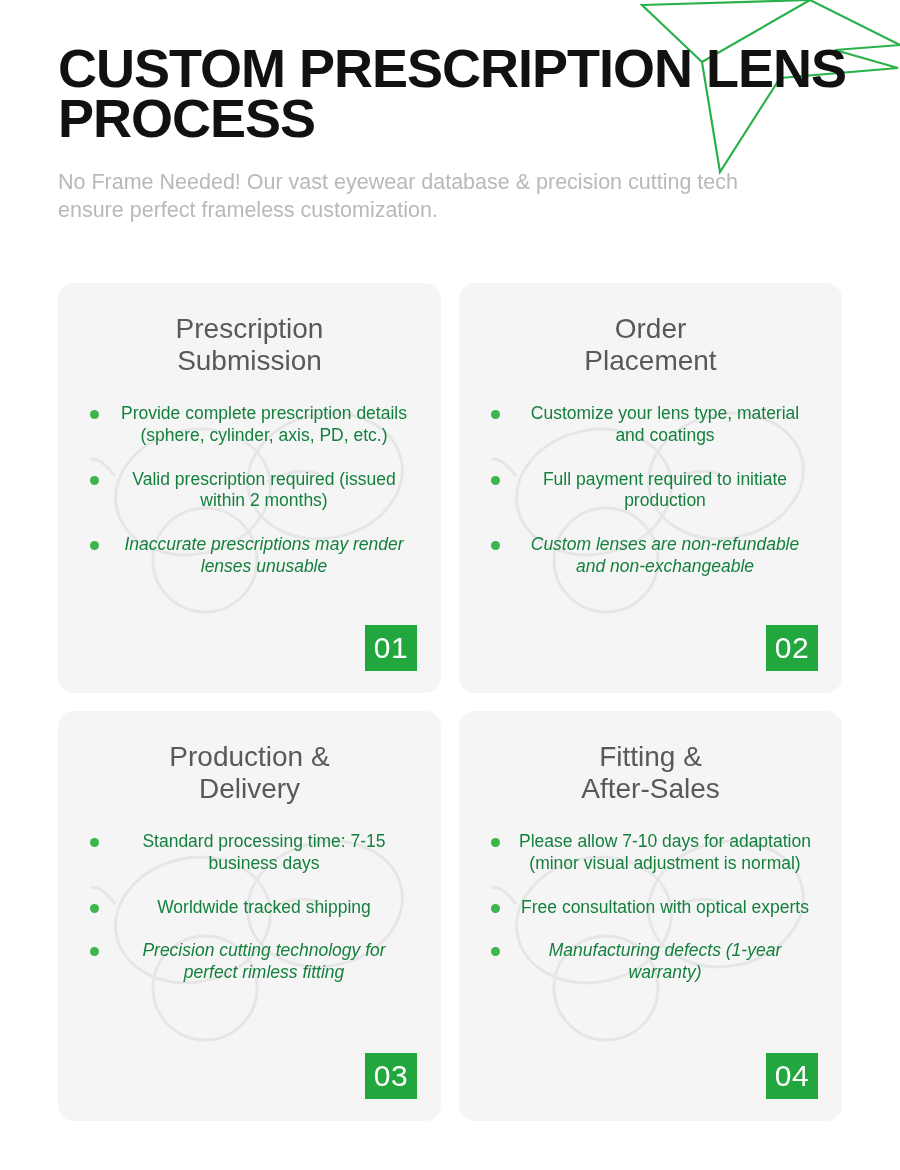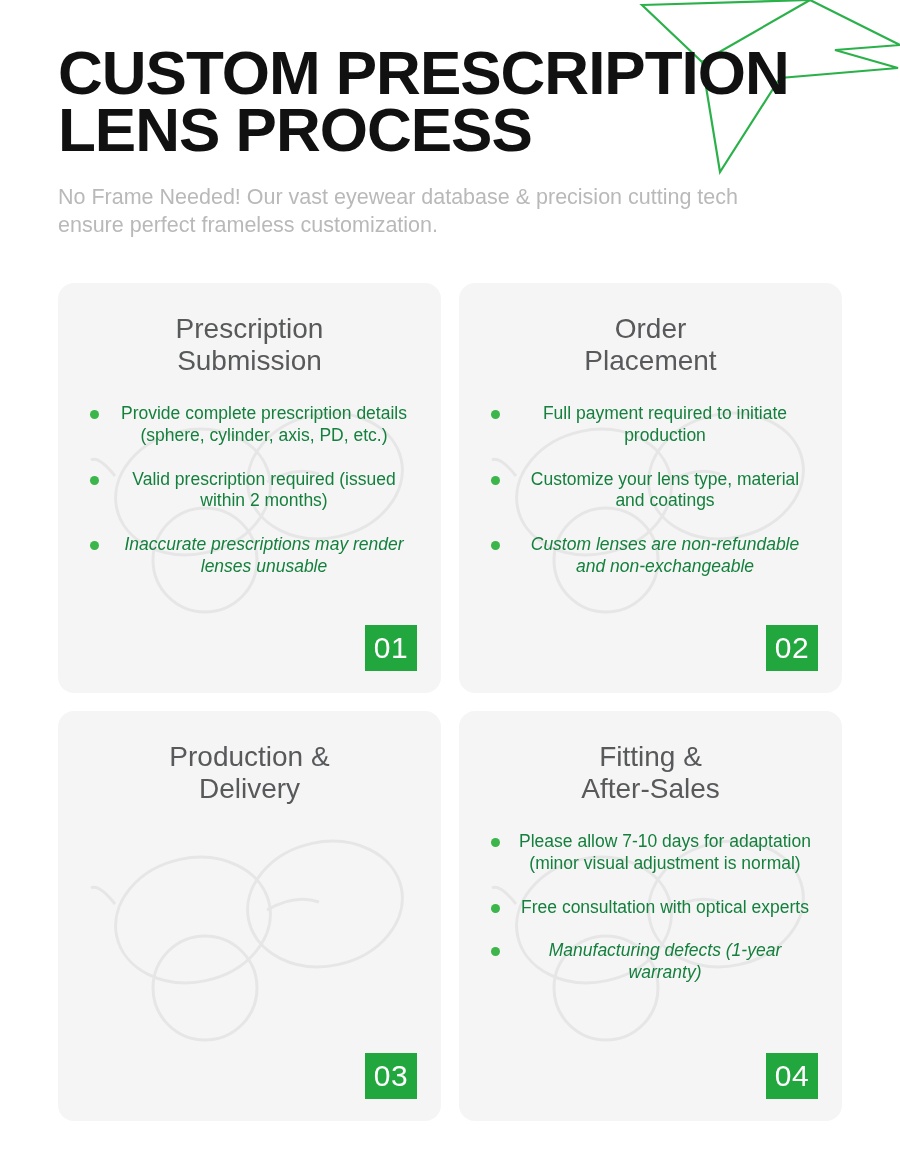--- a/index.html
+++ b/index.html
@@ -26,21 +26,21 @@
   }
 
   
   .header {
     position: absolute;
     left: 58px;
     top: 44px;
     width: 790px;
   }
   .title {
-    font-size: 62px;
+    font-size: 54px;
     line-height: 0.92;
     font-weight: bold;
     letter-spacing: -1px;
     color: #111111;
     margin: 0;
     font-family: "Liberation Sans", sans-serif;
     text-transform: uppercase;
   }
   .subtitle {
     margin: 26px 0 4px 0;
@@ -200,22 +200,22 @@
         <ellipse cx="240" cy="112" rx="78" ry="62" transform="rotate(-12 240 112)"></ellipse>
         <path d="M182 118 q28 -16 52 -8"></path>
         <path d="M30 112 q-16 -20 -24 -16"></path>
         <circle cx="120" cy="196" r="52"></circle>
       </g>
     </svg>
     <div class="card-inner">
       <h2 class="card-title">Order
 Placement</h2>
       <ul class="bullets">
+        <li>Customize your lens type, material and coatings</li>
         <li>Full payment required to initiate production</li>
-        <li>Customize your lens type, material and coatings</li>
         <li class="spaced">Custom lenses are non-refundable and non-exchangeable</li>
       </ul>
     </div>
     <div class="badge-wrap">
       <div class="badge">02</div>
     </div>
   </div>
 
   <div class="card">
     <svg class="card-watermark" viewBox="0 0 330 280" xmlns="http://www.w3.org/2000/svg">
@@ -223,20 +223,25 @@
         <ellipse cx="108" cy="128" rx="78" ry="62" transform="rotate(-12 108 128)"></ellipse>
         <ellipse cx="240" cy="112" rx="78" ry="62" transform="rotate(-12 240 112)"></ellipse>
         <path d="M182 118 q28 -16 52 -8"></path>
         <path d="M30 112 q-16 -20 -24 -16"></path>
         <circle cx="120" cy="196" r="52"></circle>
       </g>
     </svg>
     <div class="card-inner">
       <h2 class="card-title">Production &amp;
 Delivery</h2>
+      <ul class="bullets">
+        <li>Standard processing time: 7-15 business days</li>
+        <li>Worldwide tracked shipping</li>
+        <li class="spaced">Precision cutting technology for perfect rimless fitting</li>
+      </ul>
     </div>
     <div class="badge-wrap">
       <div class="badge">03</div>
     </div>
   </div>
 
   <div class="card">
     <svg class="card-watermark" viewBox="0 0 330 280" xmlns="http://www.w3.org/2000/svg">
       <g fill="none" stroke="#e6e6e6" stroke-width="3">
         <ellipse cx="108" cy="128" rx="78" ry="62" transform="rotate(-12 108 128)"></ellipse>

